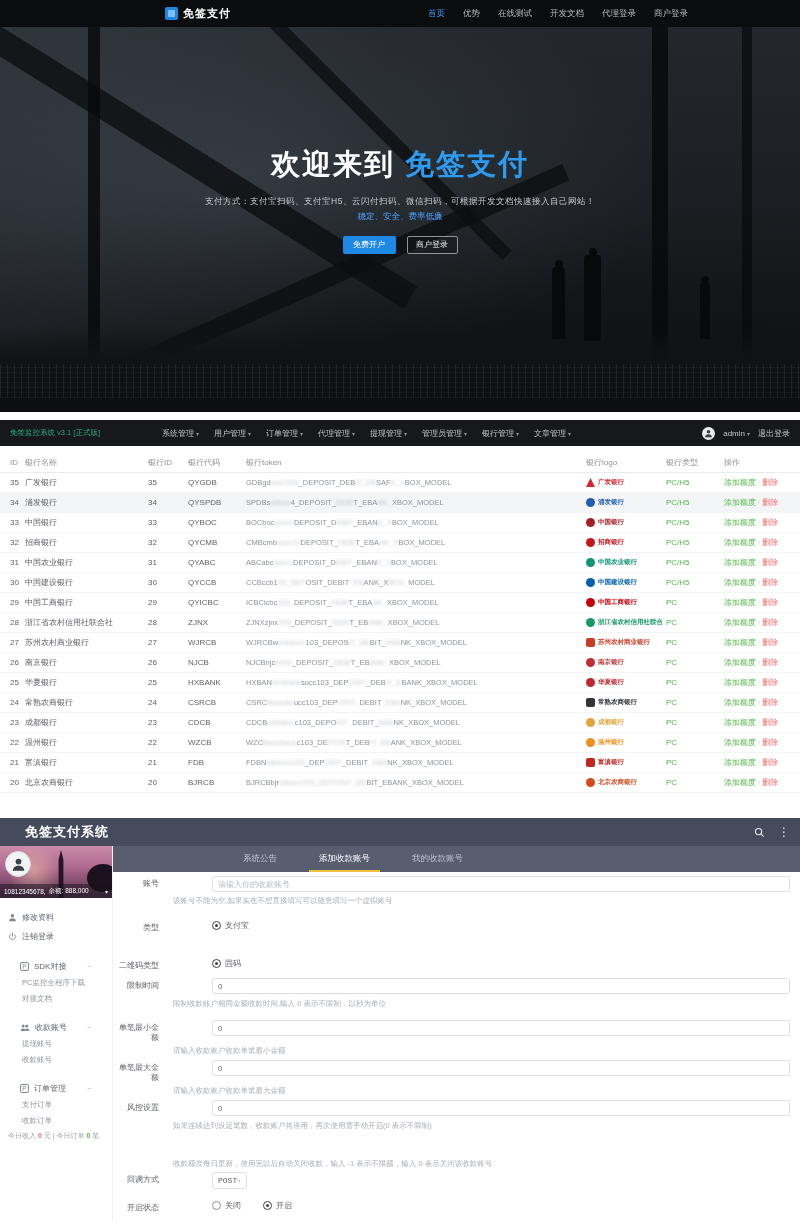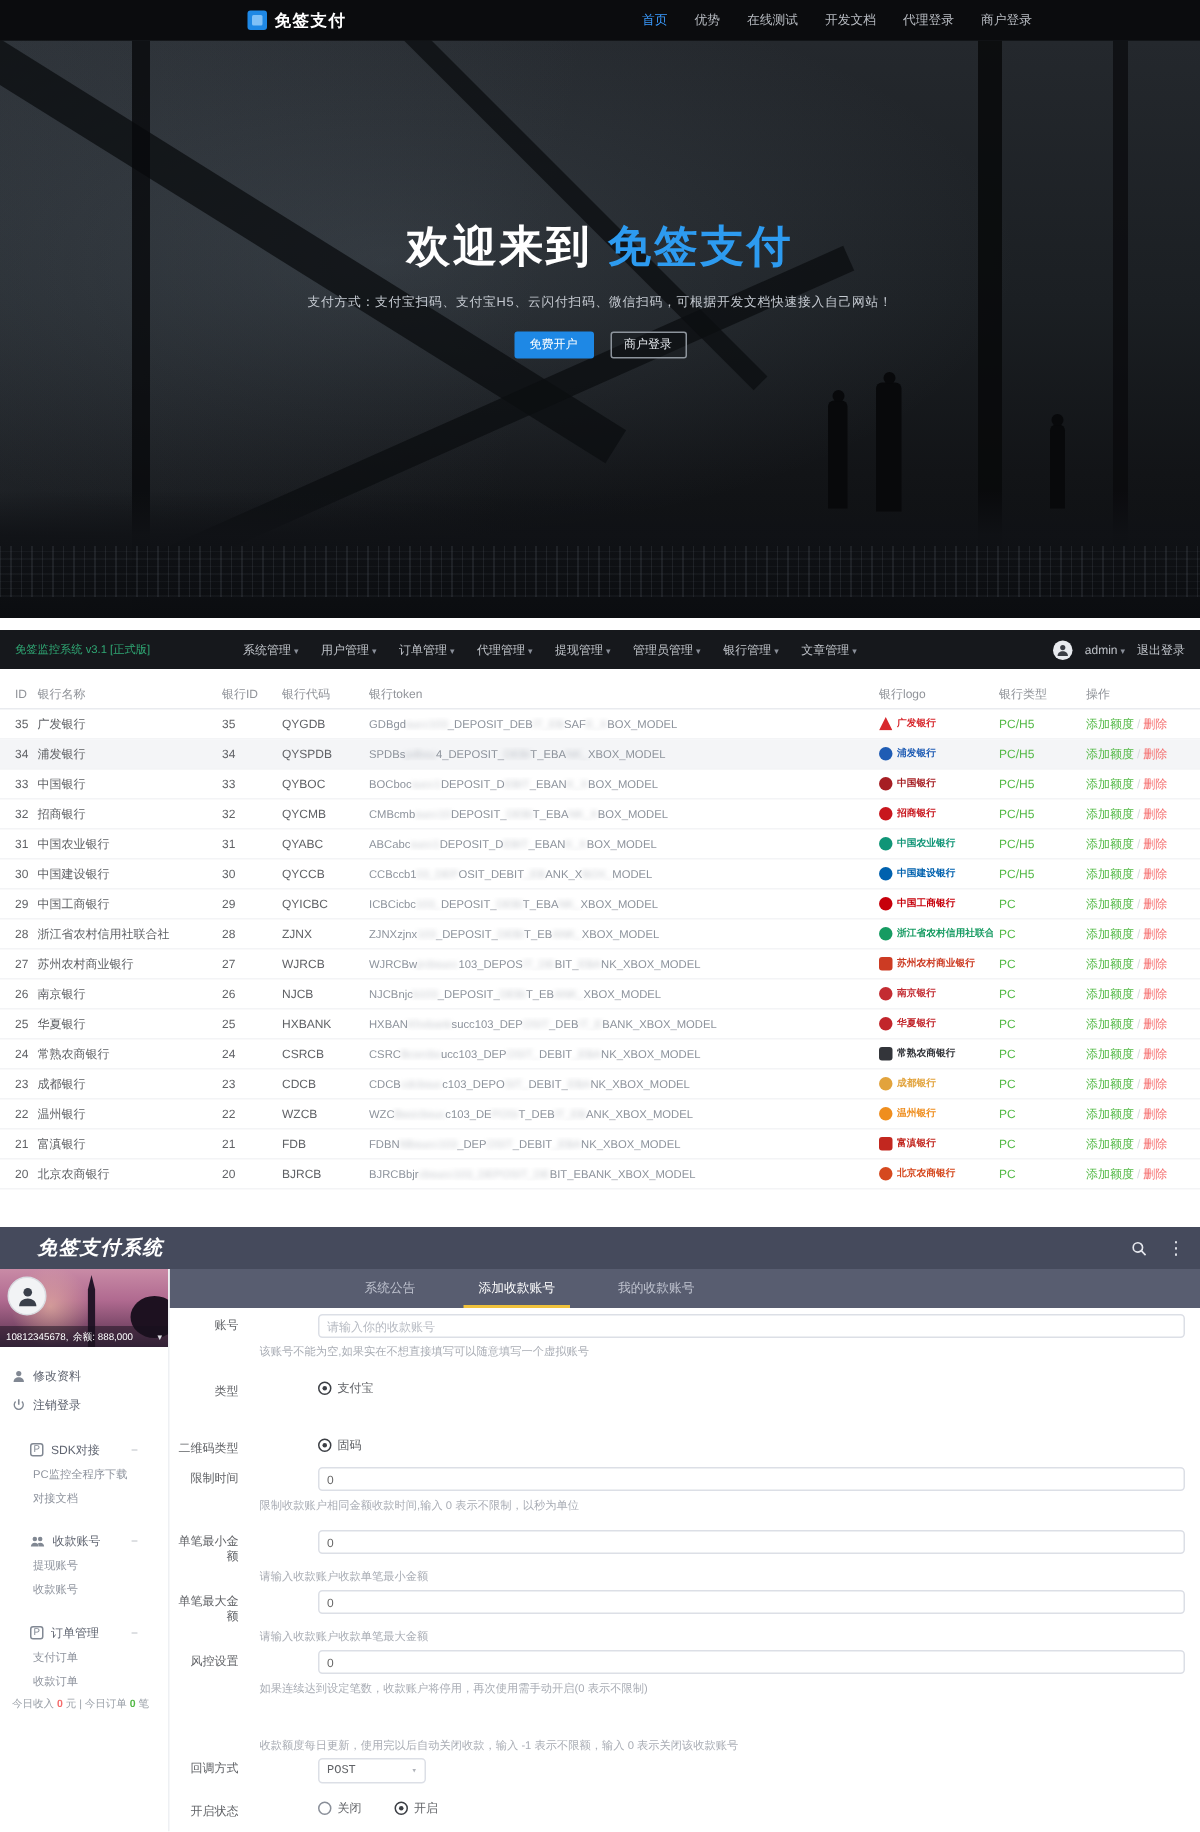--- a/index.html
+++ b/index.html
@@ -39,21 +39,21 @@
   .fig::before{content:"";position:absolute;left:50%;transform:translateX(-50%);top:-7px;width:8px;height:8px;border-radius:50%;background:#08090b;}
   .f1{left:552px;top:240px;width:13px;height:72px;}
   .f2{left:584px;top:228px;width:17px;height:86px;}
   .f3{left:700px;top:256px;width:10px;height:56px;}
   .hero-c{position:absolute;left:0;right:0;top:118px;text-align:center;z-index:4;}
   .hero-title{font-size:29px;font-weight:bold;color:#fff;letter-spacing:2px;}
   .hero-title .blue{color:#2d9bf0;}
   .hero-sub{margin-top:11px;font-size:8.5px;color:#c5cad1;letter-spacing:.5px;}
   .hero-tag{margin-top:3px;font-size:8.5px;color:#4da3ff;}
   .hero-btns{margin-top:13px;display:flex;justify-content:center;gap:11px;}
-  .btn-p{width:53px;height:18px;background:#1e88e5;color:#fff;font-size:8px;line-height:18px;text-align:center;border-radius:2px;cursor:pointer;}
+  .btn-p{width:53px;height:18px;background:#1e88e5;color:#fff;font-size:8px;line-height:18px;text-align:center;border-radius:2px;cursor:pointer;font-family:Liberation Mono, monospace;}
   .btn-s{width:51px;height:18px;border:1px solid #8d949c;color:#e2e6ea;font-size:8px;line-height:16px;text-align:center;border-radius:2px;background:rgba(20,22,25,.35);cursor:pointer;}
   .gap{height:8px;background:#fff;}
   
   .s2{height:390px;background:#fff;}
   .anav{height:26px;background:#16181c;display:flex;align-items:center;padding:0 10px;}
   .brand{color:#2fa874;font-size:7.5px;width:152px;white-space:nowrap;overflow:hidden;}
   .amenu{display:flex;gap:15px;}
   .amenu span{font-size:8px;color:#c0c4ca;cursor:pointer;white-space:nowrap;}
   .amenu span::after{content:"▾";font-size:6px;color:#8a8f99;margin-left:2px;}
   .anav-r{margin-left:auto;display:flex;align-items:center;gap:8px;}
@@ -79,21 +79,21 @@
   .tk-blur{filter:blur(1.6px);opacity:.5;}
   .bk-ic{width:9px;height:9px;border-radius:50%;flex-shrink:0;display:inline-block;}
   .bk-ic.triangle{border-radius:0;clip-path:polygon(50% 0,100% 100%,0 100%);}
   .bk-ic.square{border-radius:2px;}
   .bk-nm{font-size:6.5px;font-weight:bold;margin-left:3px;white-space:nowrap;overflow:hidden;max-width:64px;}
   .op-add{color:#53b946;cursor:pointer;text-decoration:none;}
   .op-sep{color:#d8dade;margin:0 2px;font-style:normal;}
   .op-del{color:#f56c6c;cursor:pointer;text-decoration:none;}
   
   .s3{height:403px;display:flex;flex-direction:column;background:#fff;}
-  .mhead{height:28px;background:#454a5c;display:flex;align-items:center;color:#fff;flex-shrink:0;font-style:italic;}
+  .mhead{height:28px;background:#454a5c;display:flex;align-items:center;color:#fff;flex-shrink:0;}
   .mtitle{margin-left:25px;font-size:13px;font-weight:bold;letter-spacing:1px;}
   .mhead-r{margin-left:auto;margin-right:10px;display:flex;align-items:center;gap:13px;}
   .dots{font-size:12px;color:#e6e8ee;cursor:pointer;line-height:1;}
   .mbody{flex:1;display:flex;min-height:0;}
   .msb{width:113px;background:#fff;border-right:1px solid #eef0f3;position:relative;flex-shrink:0;}
   .photo{height:52px;position:relative;overflow:hidden;
     background:radial-gradient(circle at 30% 48%, rgba(255,210,170,.5), rgba(255,210,170,0) 32%),
       linear-gradient(180deg,#c98ba6 0%,#b06a90 40%,#7e4a6b 72%,#4e3350 100%);}
   .spire{position:absolute;left:57px;top:4px;width:8px;height:48px;background:#241528;
     clip-path:polygon(50% 0,80% 20%,80% 100%,20% 100%,20% 20%);}
@@ -120,21 +120,21 @@
   .frow{position:absolute;left:0;right:10px;display:flex;align-items:flex-start;}
   .flabel{width:46px;text-align:right;font-size:8px;color:#606266;line-height:10px;flex-shrink:0;padding-top:3px;}
   .fctrl{margin-left:9px;flex:1;display:flex;align-items:center;gap:4px;padding-left:44px;}
   .finput{width:100%;height:16px;border:1px solid #dcdfe6;border-radius:3px;font-size:8px;color:#666;padding:0 5px;background:#fff;outline:none;font-family:inherit;}
   .finput::placeholder{color:#b6bac2;}
   .fhelp{position:absolute;left:60px;right:10px;font-size:7.5px;color:#a9adb5;white-space:nowrap;overflow:hidden;}
   .radio{width:9px;height:9px;border:1px solid #8a8f99;border-radius:50%;position:relative;background:#fff;flex-shrink:0;cursor:pointer;}
   .radio.on{border-color:#3c3f45;}
   .radio.on::after{content:"";position:absolute;inset:2px;background:#3c3f45;border-radius:50%;}
   .rlabel{font-size:8px;color:#606266;}
-  .fselect{width:72px;height:17px;border:1px solid #dcdfe6;border-radius:3px;font-size:8px;color:#606266;display:flex;align-items:center;justify-content:space-between;padding:0 5px;cursor:pointer;}
+  .fselect{width:35px;height:17px;border:1px solid #dcdfe6;border-radius:3px;font-size:8px;color:#606266;display:flex;align-items:center;justify-content:space-between;padding:0 5px;cursor:pointer;}
   .fselect .caret{font-size:6px;color:#b0b3ba;}
   .rgap{width:14px;}
   
   .fr-account{top:4px;}  .fh-account{top:24px;}
   .fr-type{top:48px;}    .fh-type{top:64px;}
   .fr-qr{top:86px;}
   .fr-limit{top:106px;}  .fh-limit{top:127px;}
   .fr-min{top:148px;}    .fh-min{top:174px;}
   .fr-max{top:188px;}    .fh-max{top:214px;}
   .fr-risk{top:228px;}   .fh-risk{top:249px;}
@@ -172,20 +172,21 @@
     <div class="lights"></div>
     <div class="fig f1"></div>
     <div class="fig f2"></div>
     <div class="fig f3"></div>
     <div class="hero-c">
       <div class="hero-title">
         <span>欢迎来到</span>
         <span class="blue">免签支付</span>
       </div>
       <div class="hero-sub">支付方式：支付宝扫码、支付宝H5、云闪付扫码、微信扫码，可根据开发文档快速接入自己网站！</div>
+      <div class="hero-tag">稳定、安全、费率低廉</div>
       <div class="hero-btns">
         <span class="btn-p">免费开户</span>
         <span class="btn-s">商户登录</span>
       </div>
     </div>
   </div>
 </div>
 
 <div class="gap"></div>
 

